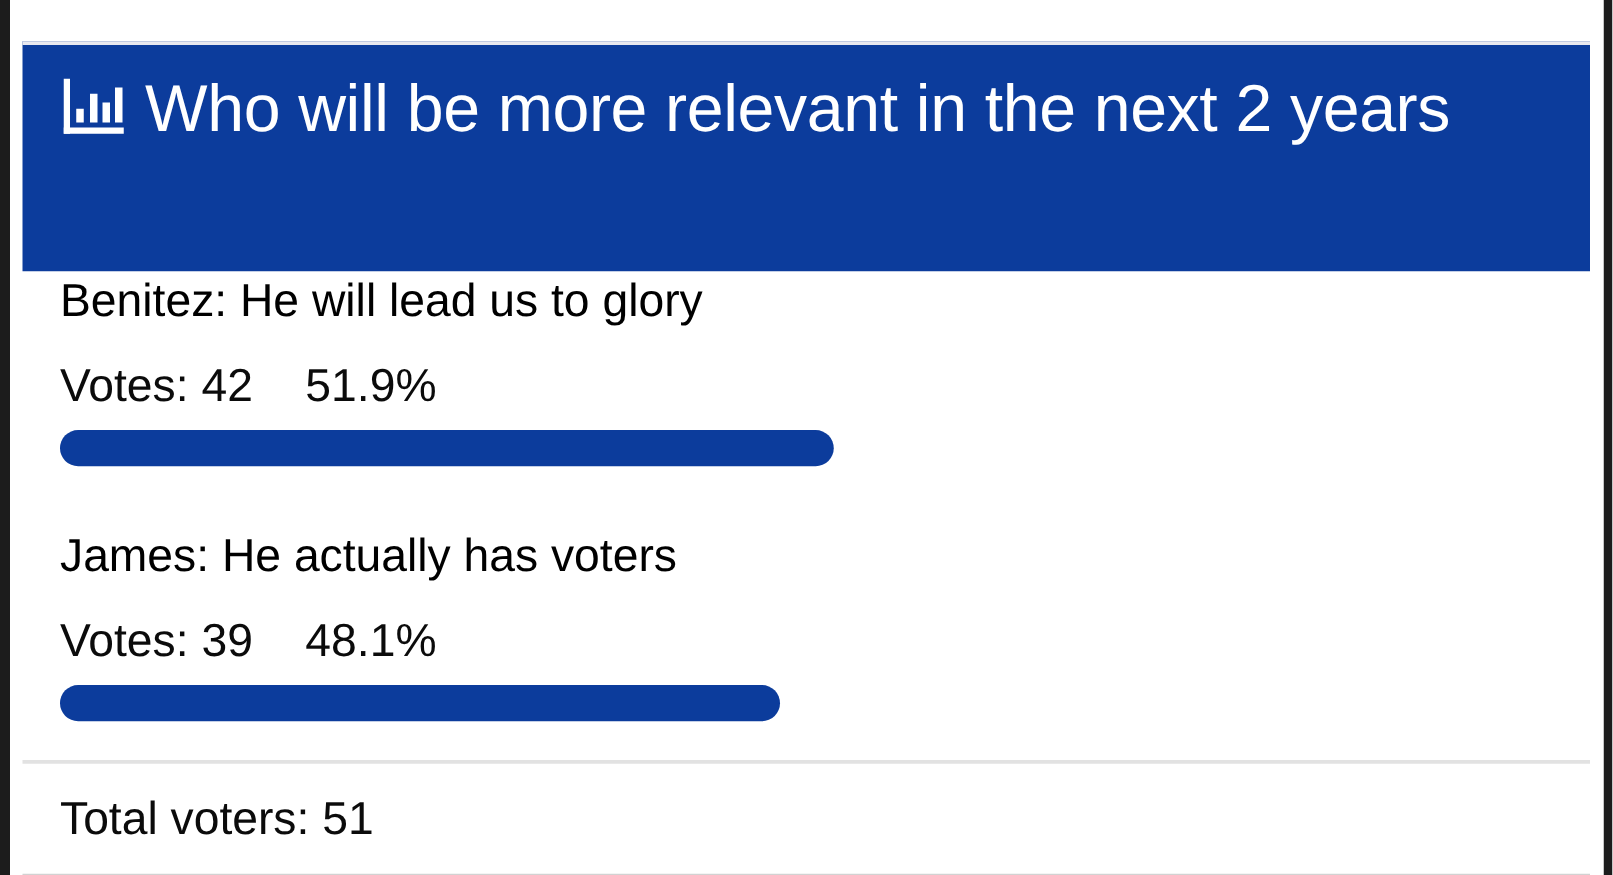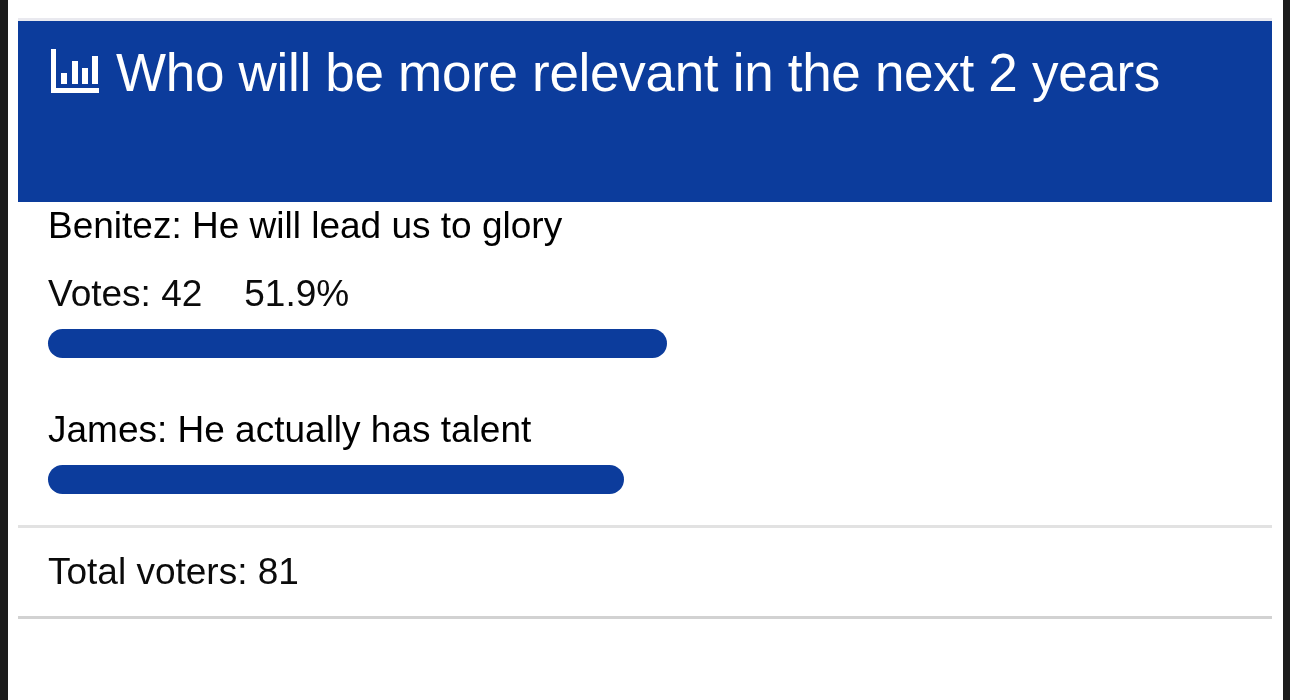--- a/index.html
+++ b/index.html
@@ -28,21 +28,21 @@
     height: 700px;
     background: #1c1c1c;
   }
   .edge-bar.left  { left: 0;    width: 8px; }
   .edge-bar.right { left: 1283px; width: 7px; }
 
   
   #poll-card {
     position: absolute;
     left: 18px;
-    top: 0px;
+    top: 15px;
     width: 1254px;
     height: 492px;
     background: #ffffff;
   }
 
   
   #poll-header {
     position: absolute;
     left: 0;
     top: 18px;
@@ -165,30 +165,33 @@
           <span class="votes">Votes: 42</span><span class="pct">51.9%</span>
         </div>
         <div class="bar-track">
           <div class="bar-fill" style="width: 619px;"></div>
         </div>
       </div>
 
       <div class="option-gap"></div>
 
       <div class="poll-option">
-        <div class="option-label">James: He actually has talent</div>
+        <div class="option-label">James: He actually has voters</div>
+        <div class="option-stats">
+          <span class="votes">Votes: 39</span><span class="pct">48.1%</span>
+        </div>
         <div class="bar-track">
           <div class="bar-fill" style="width: 576px;"></div>
         </div>
       </div>
 
       <div style="height:31px"></div>
       <div class="divider"></div>
 
       <div id="poll-footer">
-        <span id="total-voters">Total voters: 81</span>
+        <span id="total-voters">Total voters: 51</span>
       </div>
 
       <div class="divider strong"></div>
     </div>
 
   </div>
 </div>
 
 </body></html>

